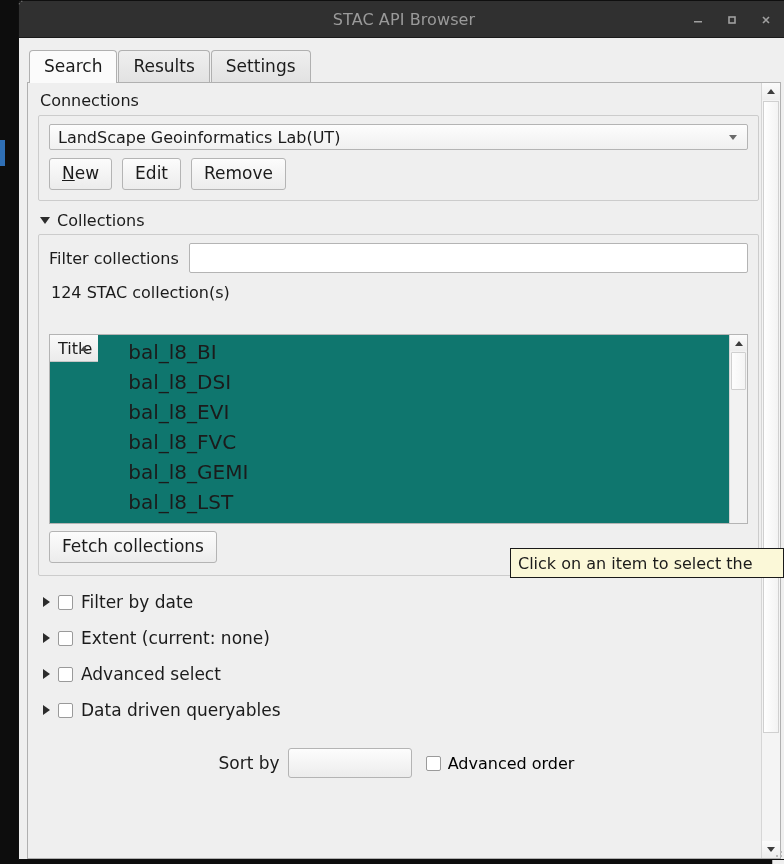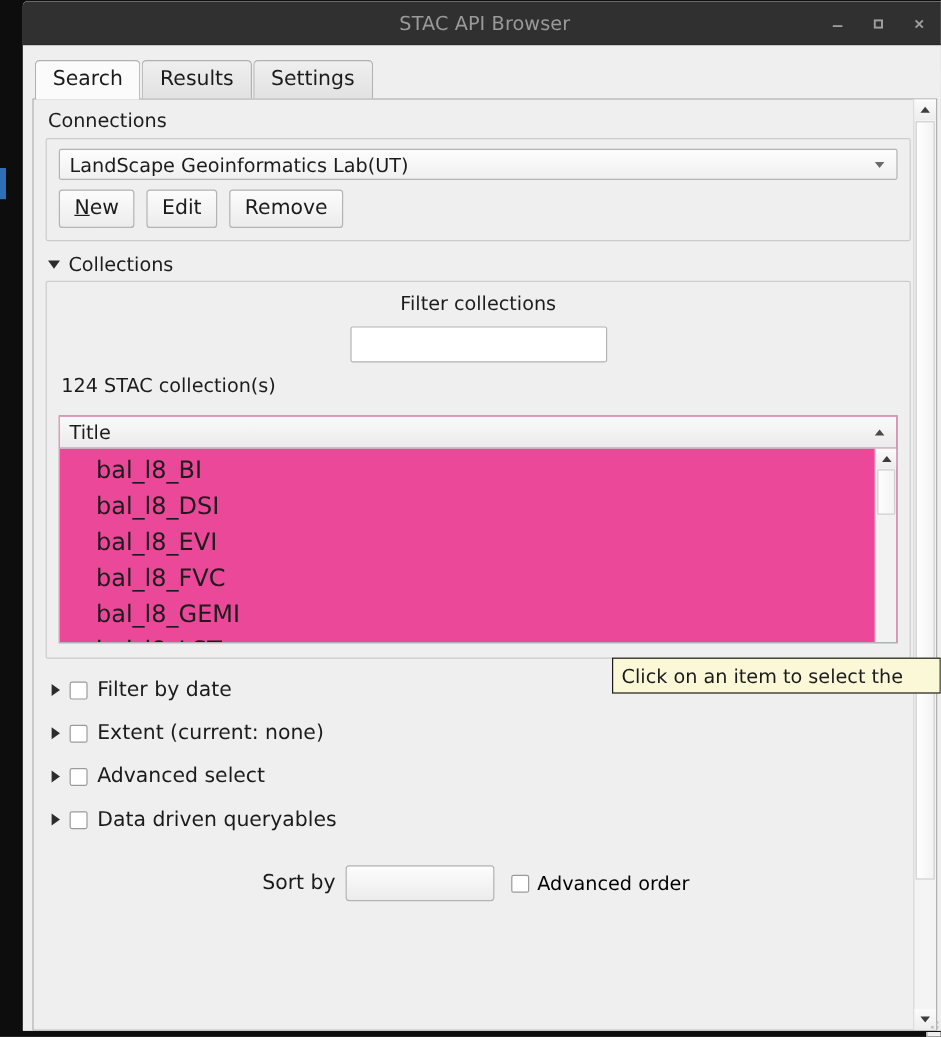--- a/index.html
+++ b/index.html
@@ -205,42 +205,42 @@
     border-top: 7px solid #2c2c2c;
   }
   .tri-right {
     width: 0; height: 0;
     border-top: 5px solid transparent;
     border-bottom: 5px solid transparent;
     border-left: 7px solid #2c2c2c;
   }
 
   
-  .filter-row { display: flex; align-items: center; gap: 10px; flex-direction: column; }
+  .filter-row { display: flex; align-items: center; gap: 10px; }
   .textbox {
     flex: 1 1 auto;
     height: 30px;
     border: 1px solid #b4b4b4;
     border-radius: 2px;
     background: #ffffff;
     font-size: 16px;
     padding: 0 6px;
     font-family: inherit;
     color: #1b1b1b;
     outline: none;
   }
   .count-line { font-size: 16px; color: #1b1b1b; margin: 10px 0 0 2px; }
 
   
   .listview {
-    margin-top: 15px;
+    margin-top: 32px;
     height: 190px;
     border: 1px solid #b4b4b4;
-    background: #ec4899;
-    display: flex; flex-direction: column;
+    background: #0f766e;
+    display: flex; flex-direction: row;
     overflow: hidden;
   }
   .lv-header {
     height: 27px;
     background: linear-gradient(#fafafa, #ebebeb);
     border-bottom: 1px solid #c6c6c6;
     display: flex; align-items: center;
     padding: 0 6px 0 8px;
     font-size: 16px; color: #1b1b1b;
     position: relative;
@@ -488,20 +488,23 @@
               </div>
               <div class="lv-scroll">
                 <div class="sb-up">
                     <span class="up-caret"></span>
                   </div>
                 <div class="sb-thumb"></div>
               </div>
             </div>
           </div>
 
+          <div class="fetch-row">
+            <button class="btn">Fetch collections</button>
+          </div>
         </div>
 
         <div class="opt-row">
           <span class="tri-right"></span>
           <span class="cbx"></span>
           <span class="opt-label">Filter by date</span>
         </div>
         <div class="opt-row">
           <span class="tri-right"></span>
           <span class="cbx"></span>

